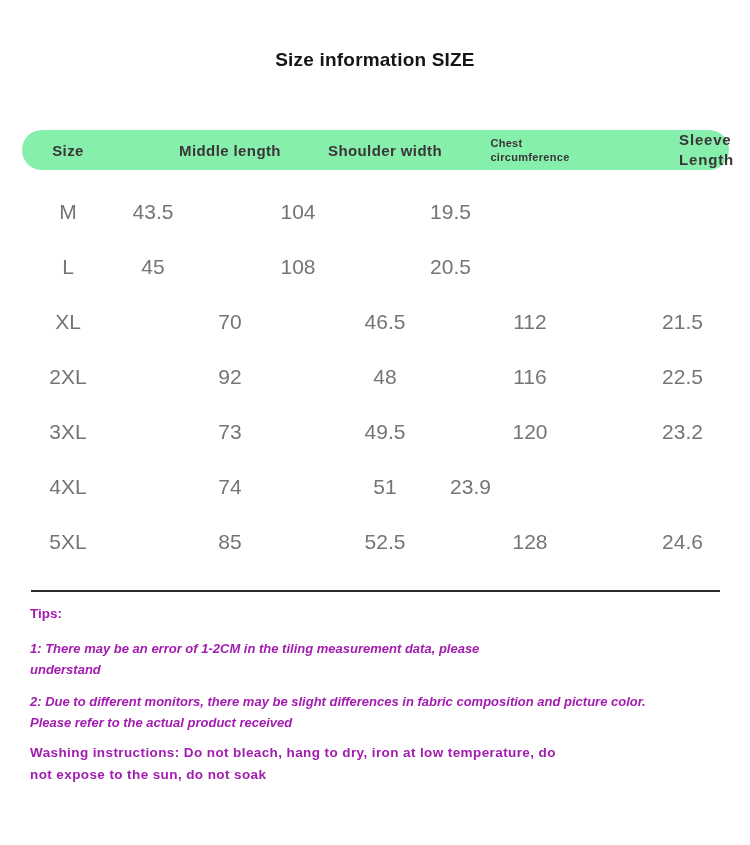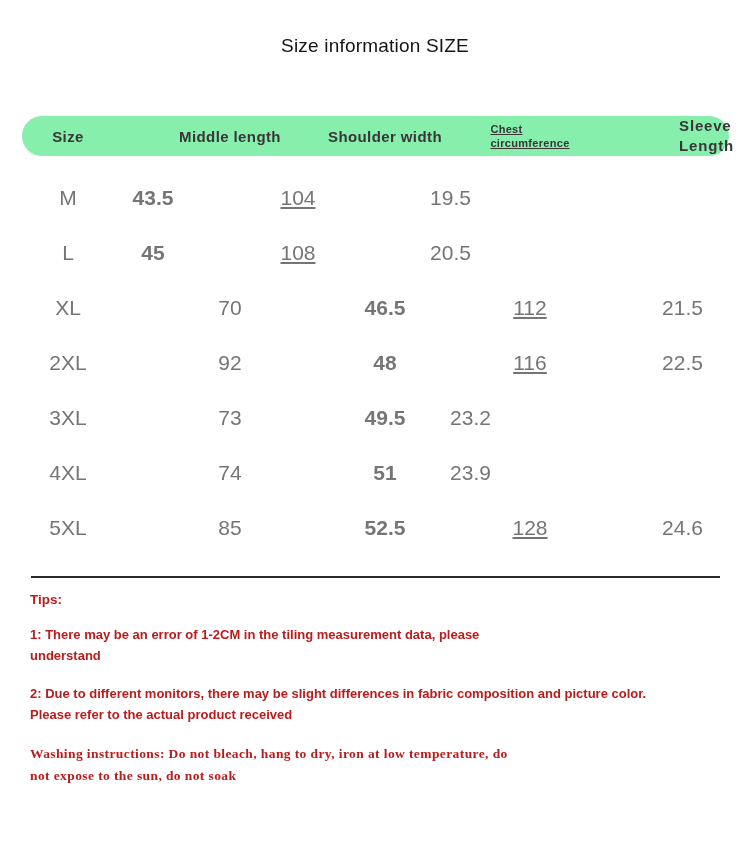--- a/index.html
+++ b/index.html
@@ -4,44 +4,44 @@
 <style>
   * { margin: 0; padding: 0; box-sizing: border-box; }
   html, body {
     width: 750px;
     height: 845px;
     background: #ffffff;
     font-family: "Liberation Sans", sans-serif;
     overflow: hidden;
   }
   .page-title {
-    padding-top: 34px;
+    padding-top: 48px;
     text-align: center;
     font-size: 19px;
-    font-weight: normal;
+    font-weight: bold;
     color: #151515;
     letter-spacing: 0.2px;
     line-height: 24px;
   }
   .table-wrap {
     margin-left: 22px;
     margin-top: 58px;
     width: 707px;
   }
   .header-row {
     display: flex;
     height: 40px;
     background: #86efac;
     border-radius: 27px;
     align-items: center;
   }
   .col-1 { width: 92px; }
   .col-2 { width: 232px; }
-  .col-3 { width: 78px; font-weight: bold; }
-  .col-4 { width: 212px; text-decoration: underline; }
+  .col-3 { width: 78px; }
+  .col-4 { width: 212px; }
   .col-5 { width: 93px; }
   .cell {
     display: flex;
     justify-content: center;
     align-items: center;
     white-space: nowrap;
   }
   .header-cell {
     font-weight: bold;
     color: #3b3538;
@@ -71,39 +71,39 @@
   }
   .divider {
     margin: 21px 0 0 31px;
     width: 689px;
     height: 2px;
     background: #2b2b2b;
   }
   .tips {
     margin: 13px 0 0 30px;
     width: 702px;
-    color: #b91c1c;
+    color: #a21caf;
     font-weight: bold;
   }
   .tips-heading {
     font-size: 13.5px;
     line-height: 18px;
   }
   .tip {
     font-size: 13px;
     line-height: 21px;
+    font-style: italic;
   }
   .tip-1 { margin-top: 15px; }
-  .tip-2 { margin-top: 17px; }
+  .tip-2 { margin-top: 11px; }
   .washing {
-    margin-top: 18px;
+    margin-top: 9px;
     font-size: 13.5px;
     line-height: 22px;
     letter-spacing: 0.4px;
-    font-family: Liberation Serif, serif;
   }
 </style>
 </head>
 <body>
 
 <div class="page-title">Size information SIZE</div>
 
 <div class="table-wrap">
 
   <div class="header-row">
@@ -153,20 +153,21 @@
       <div class="cell col-2">92</div>
       <div class="cell col-3">48</div>
       <div class="cell col-4">116</div>
       <div class="cell col-5">22.5</div>
     </div>
 
     <div class="data-row">
       <div class="cell col-1">3XL</div>
       <div class="cell col-2">73</div>
       <div class="cell col-3">49.5</div>
+      <div class="cell col-4">120</div>
       <div class="cell col-5">23.2</div>
     </div>
 
     <div class="data-row">
       <div class="cell col-1">4XL</div>
       <div class="cell col-2">74</div>
       <div class="cell col-3">51</div>
       <div class="cell col-5">23.9</div>
     </div>
 

